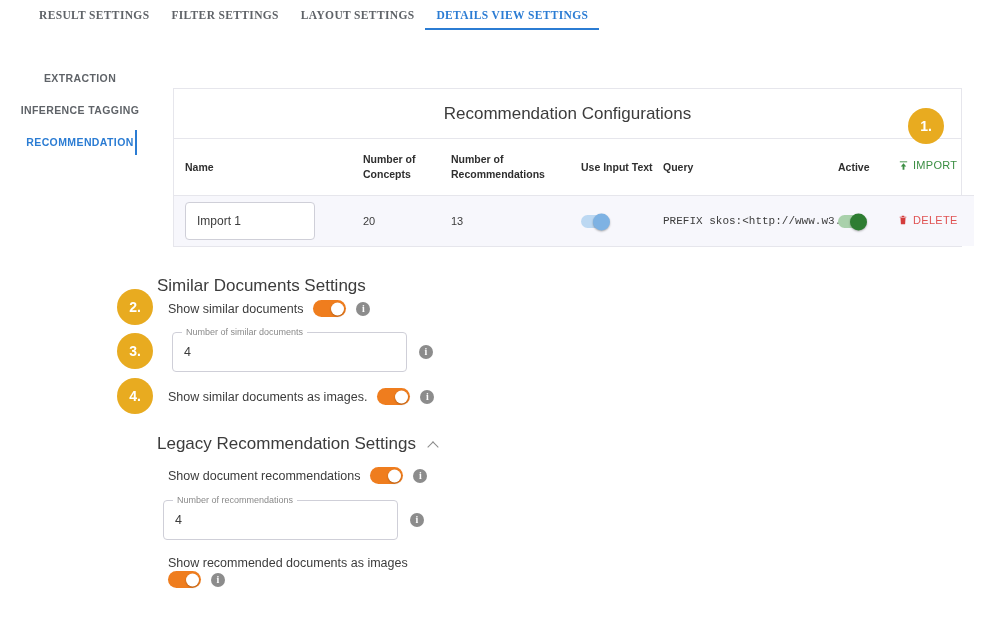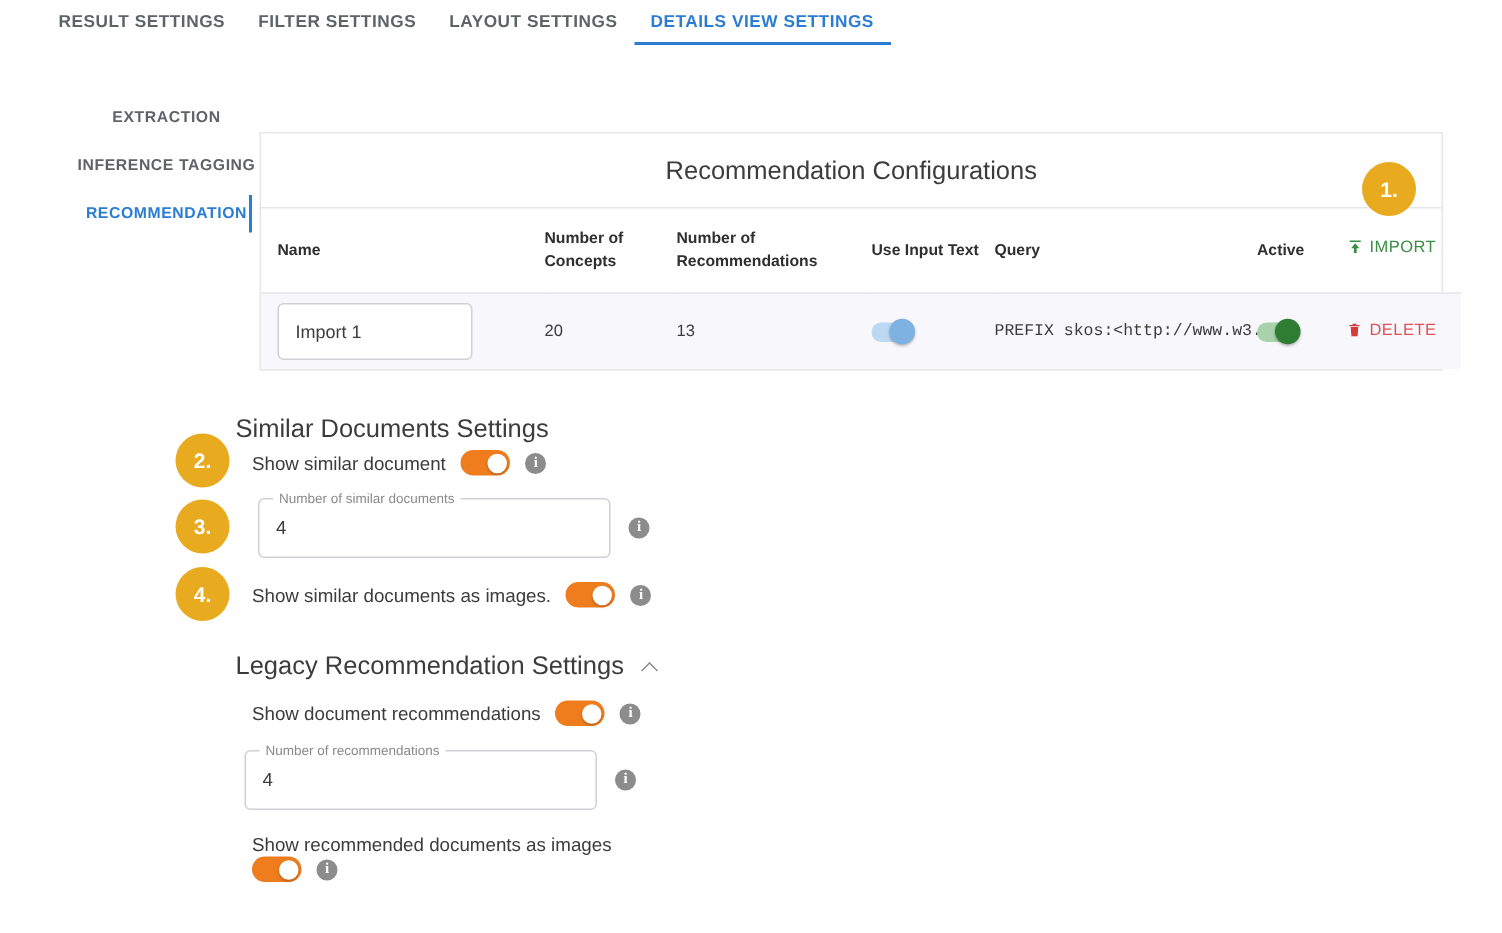--- a/index.html
+++ b/index.html
@@ -21,20 +21,21 @@
   .tabbar {
     position: absolute;
     top: 0;
     left: 0;
     width: 1001px;
     height: 35px;
     display: flex;
     align-items: flex-start;
     padding-top: 9px;
     box-sizing: border-box;
+    font-family: Liberation Serif, serif;
   }
   .tab {
     font-size: 11.5px;
     font-weight: bold;
     letter-spacing: 0.35px;
     color: #5f6368;
     padding: 0 11px 9px 11px;
     cursor: pointer;
     position: relative;
     white-space: nowrap;
@@ -49,21 +50,20 @@
     height: 2px;
     background: #2b7cd3;
   }
 
   
   .leftnav {
     position: absolute;
     top: 62px;
     left: 0;
     width: 160px;
-    margin-left: 31px;
   }
   .leftnav-item {
     font-size: 10.5px;
     font-weight: bold;
     letter-spacing: 0.4px;
     color: #5f6368;
     text-align: center;
     padding: 9px 4px;
     cursor: pointer;
     position: relative;
@@ -417,21 +417,21 @@
 </div>
 
 <div class="badge b1">1.</div>
 <div class="badge b2">2.</div>
 <div class="badge b3">3.</div>
 <div class="badge b4">4.</div>
 
 <div class="section-title" id="similar-title">Similar Documents Settings</div>
 
 <div class="setting-row" id="row-show-similar">
-  <span>Show similar document</span>
+  <span>Show similar documents</span>
   <span class="toggle pill">
     <span class="track"></span>
     <span class="knob"></span>
   </span>
   <span class="info-icon">i</span>
 </div>
 
 <div class="field" id="field-num-similar">
   <div class="outlined">
     <span class="legend">Number of similar documents</span>

